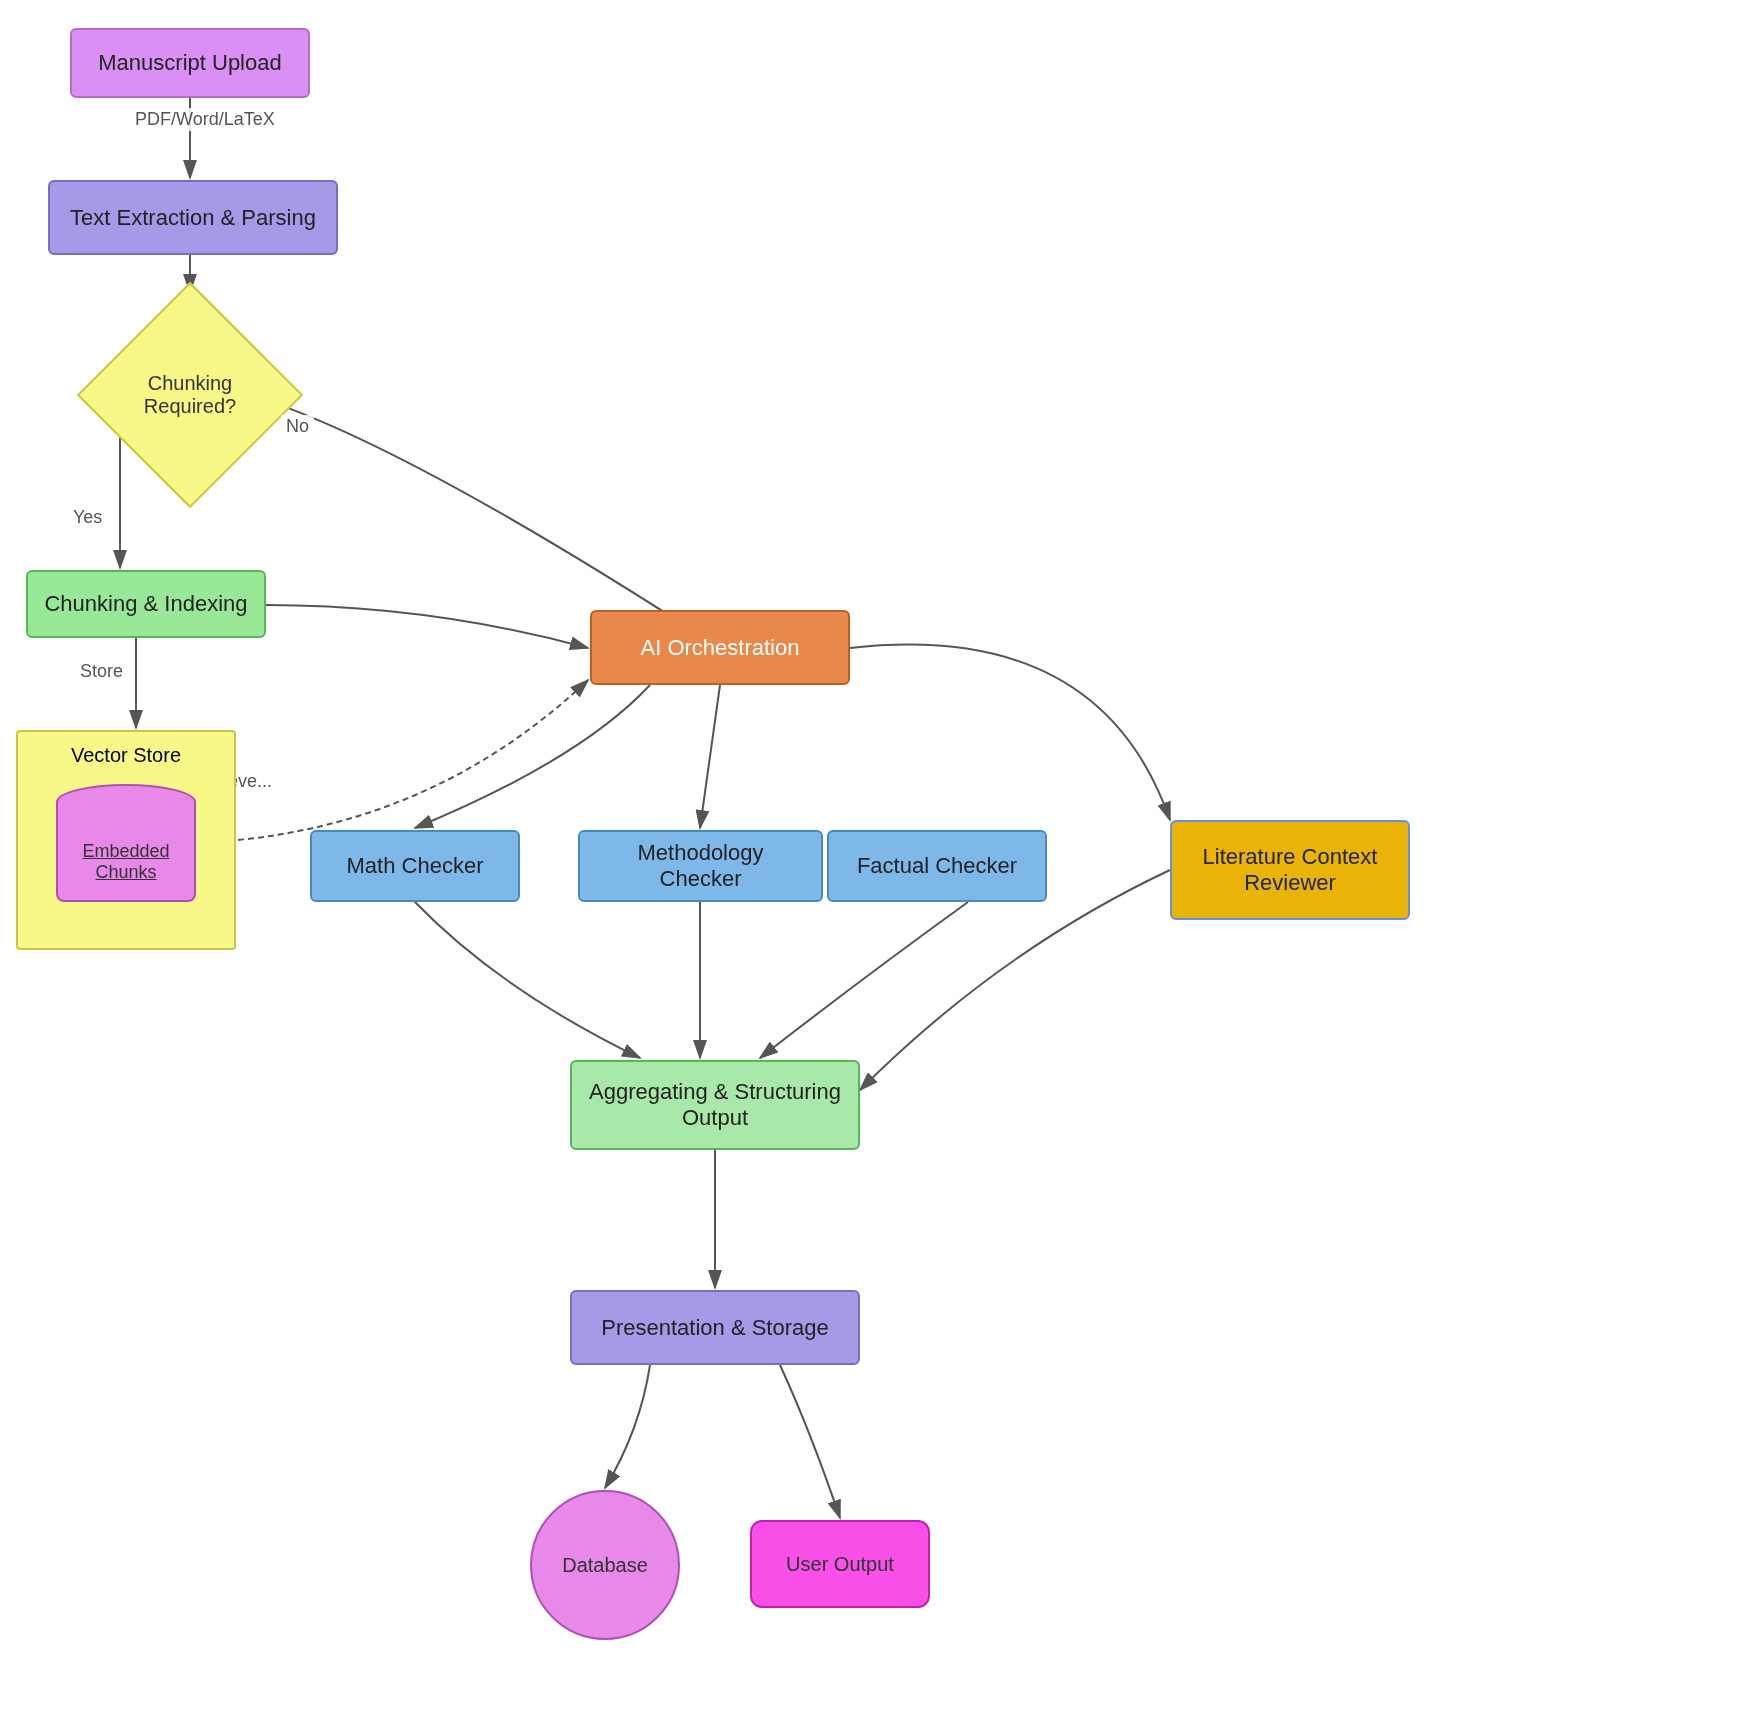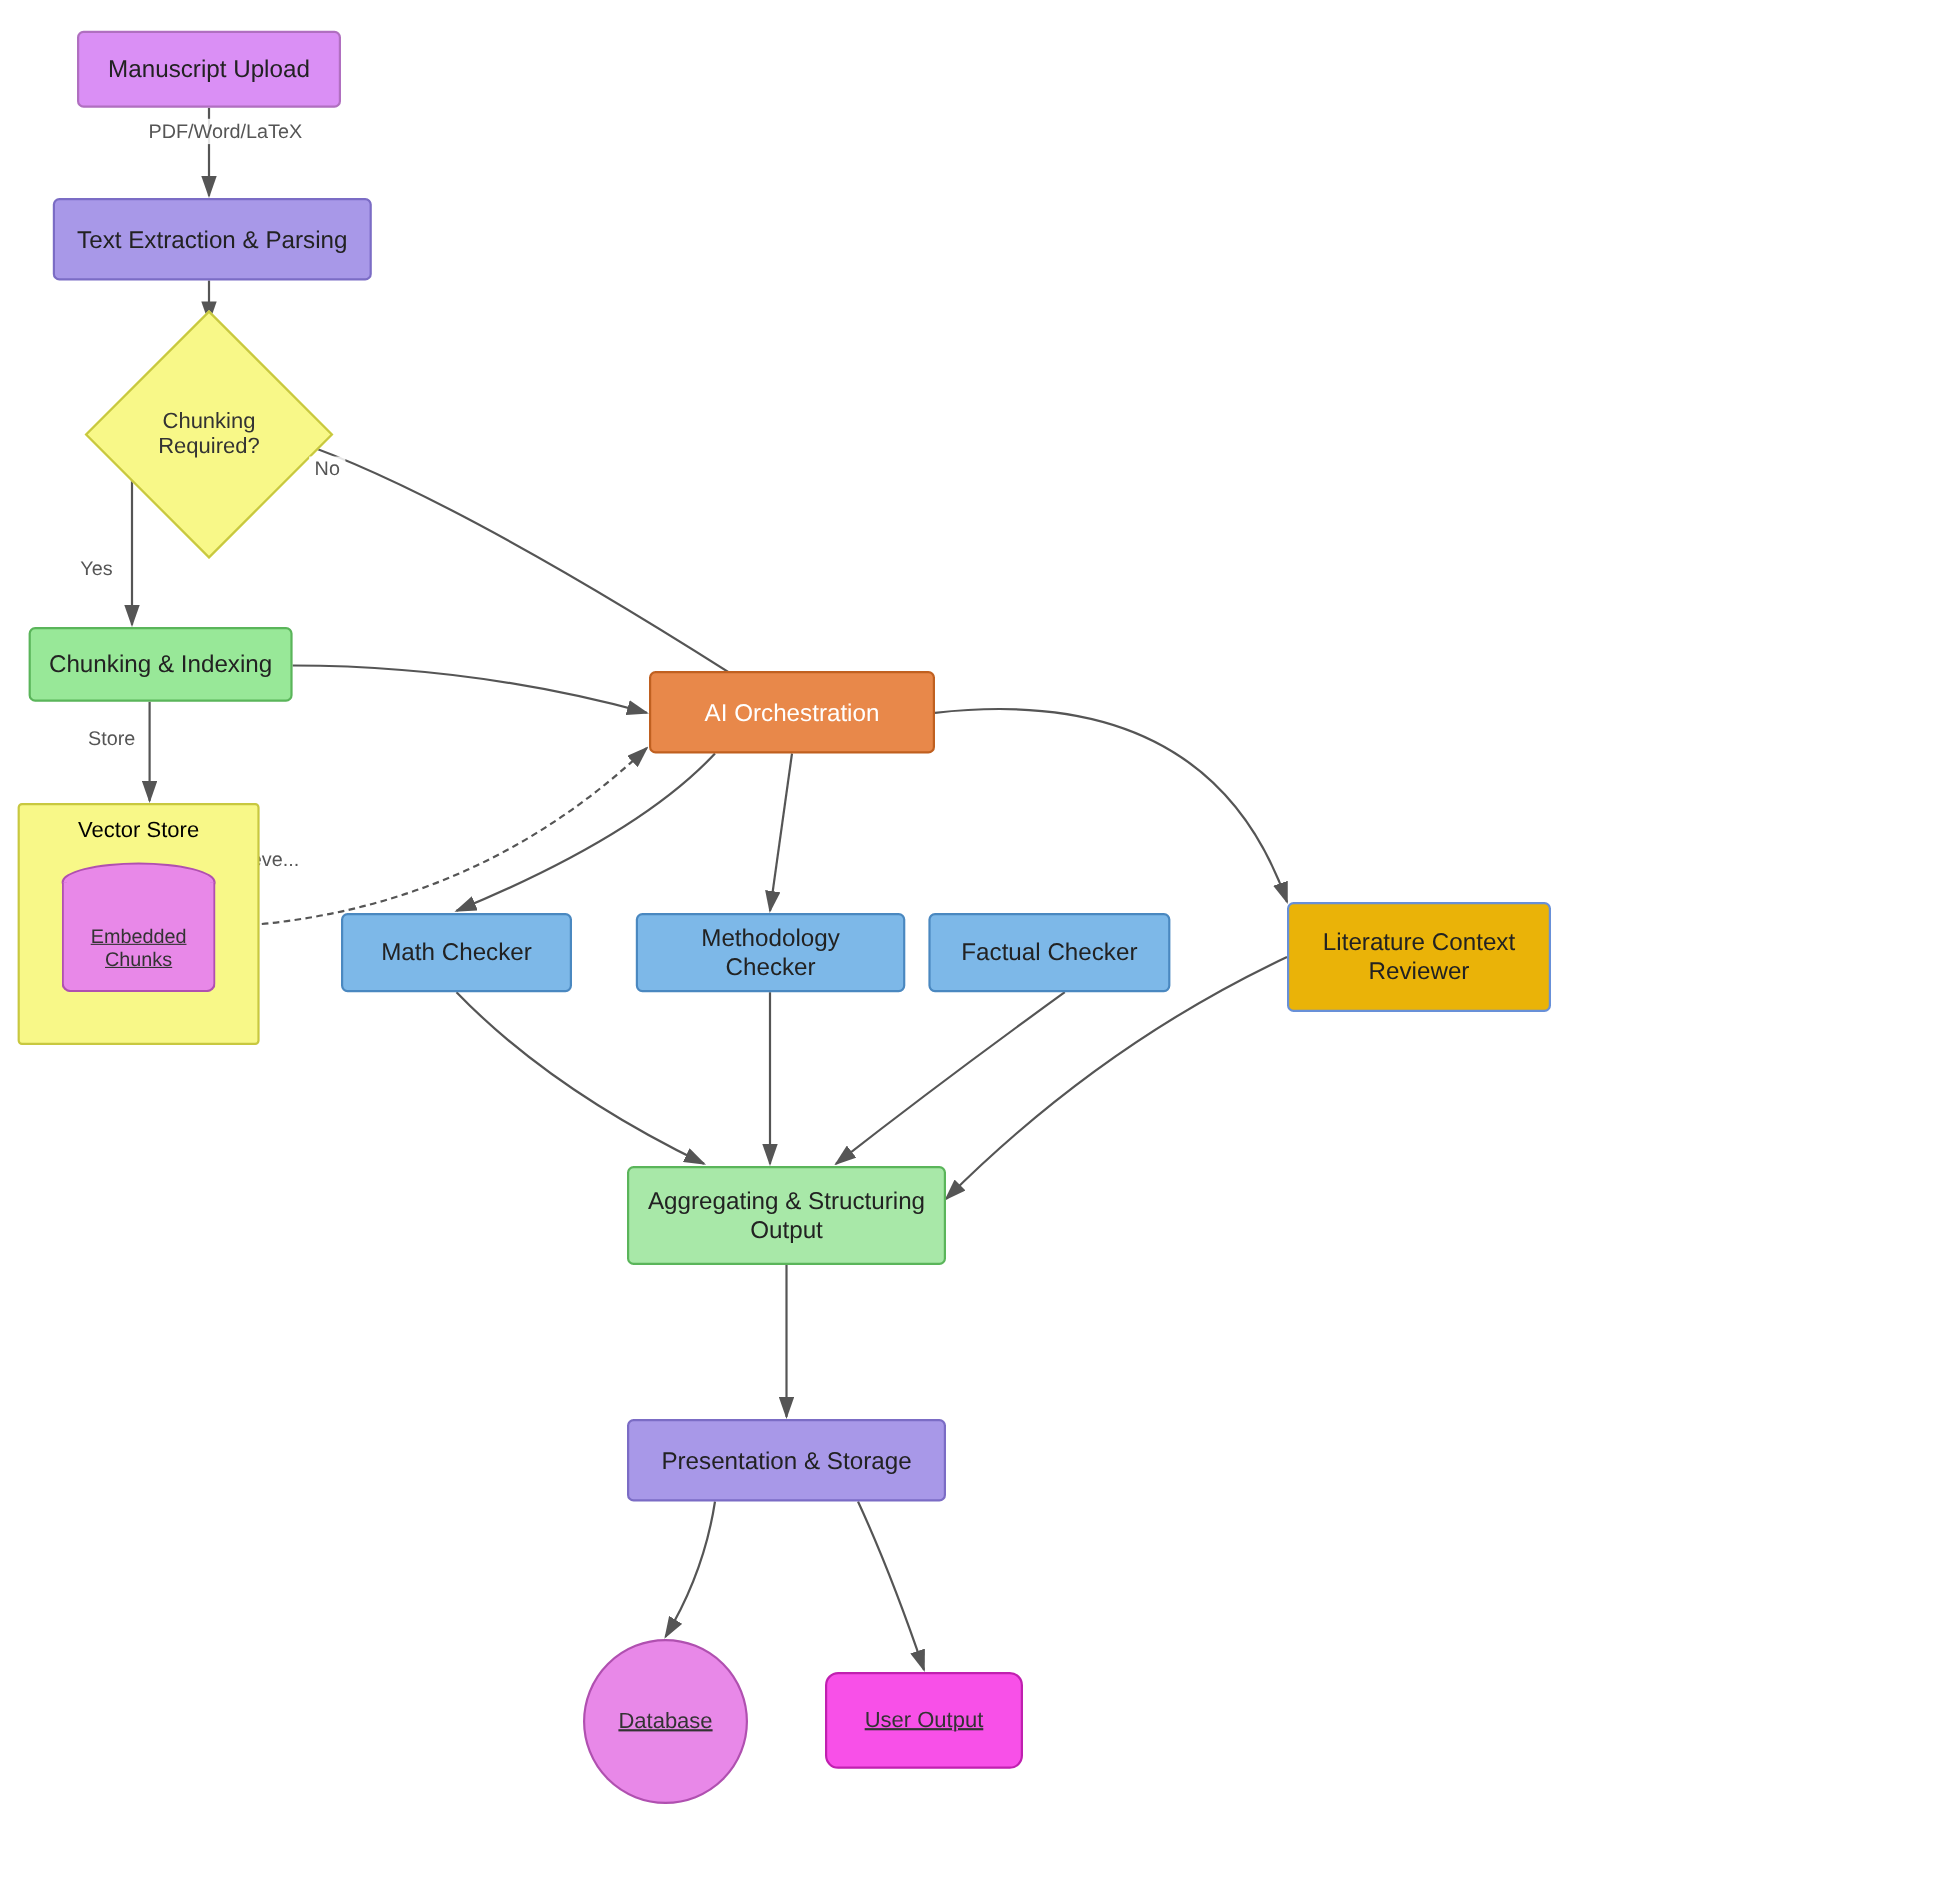--- a/index.html
+++ b/index.html
@@ -83,21 +83,21 @@
       height: 72px;
       left: 578px;
       top: 830px;
     }
     .factual-checker {
       background: #7db8e8;
       border-color: #4a88c0;
       color: #222;
       width: 220px;
       height: 72px;
-      left: 844px;
+      left: 827px;
       top: 830px;
     }
     .literature-reviewer {
       background: #eab308;
       border-color: #6890d8;
       color: #222;
       width: 240px;
       height: 100px;
       left: 1170px;
       top: 820px;
@@ -219,21 +219,20 @@
     .circle-node {
       position: absolute;
       border-radius: 50%;
       display: flex;
       align-items: center;
       justify-content: center;
       text-align: center;
       font-size: 20px;
       font-weight: 500;
       border: 2px solid #aaa;
-      text-decoration: underline;
     }
     .database-circle {
       width: 150px;
       height: 150px;
       background: #e888e8;
       border-color: #b050b0;
       color: #333;
       left: 530px;
       top: 1490px;
     }

